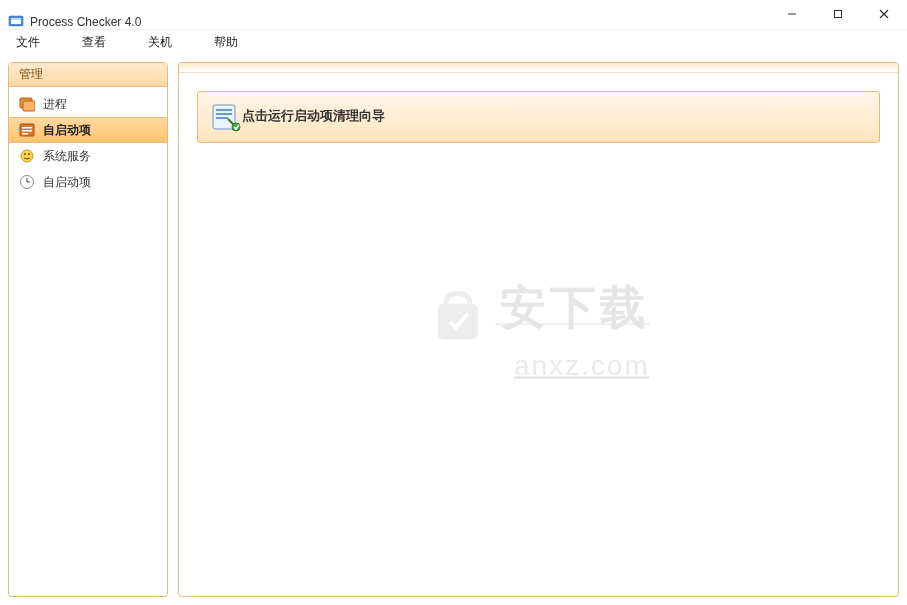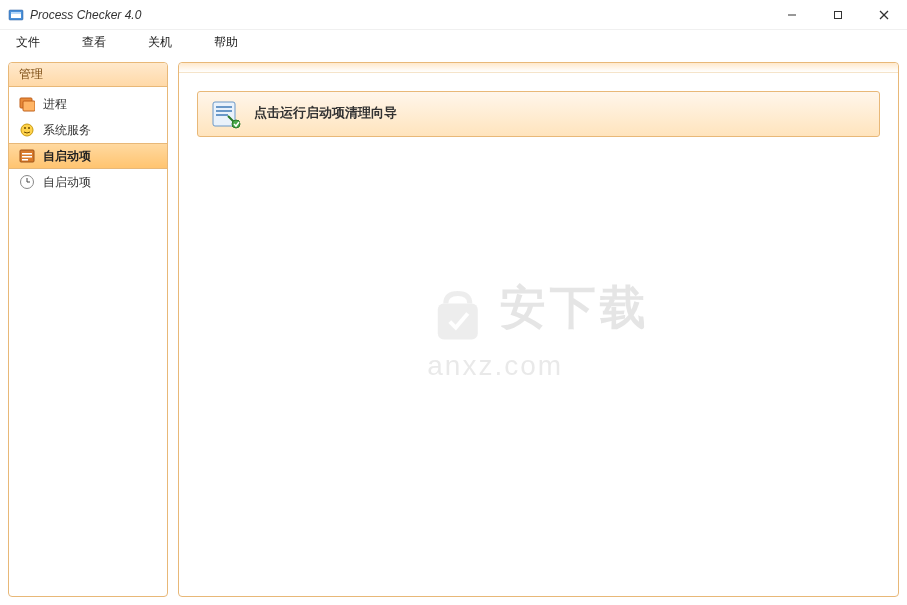--- a/index.html
+++ b/index.html
@@ -1,19 +1,19 @@
 <!DOCTYPE html>
 <html><head>
 <meta charset="utf-8">
 <style>
 * { margin: 0; padding: 0; box-sizing: border-box; font-family: "Microsoft YaHei", "SimSun", Arial, sans-serif; }
 body { width: 907px; height: 605px; background: #fff; overflow: hidden; position: relative; }
 
 
-.titlebar { height: 30px; display: flex; align-items: center; padding: 0 0 0 8px; background: #fff; border-bottom: 1px solid #f0f0f0; font-style: italic; }
+.titlebar { height: 30px; display: flex; align-items: flex-end; padding: 0 0 0 8px; background: #fff; border-bottom: 1px solid #f0f0f0; }
 .titlebar .app-icon { width: 16px; height: 16px; margin-right: 6px; }
 .titlebar .title { font-size: 12px; color: #333; }
 .titlebar .spacer { flex: 1; }
 .win-btn { width: 46px; height: 30px; display: flex; align-items: center; justify-content: center; cursor: pointer; }
 
 
 .menubar { height: 24px; display: flex; align-items: center; padding: 0 6px; font-size: 12px; color: #222; gap: 22px; }
 .menubar .menu-item { padding: 2px 10px; cursor: pointer; }
 
 
@@ -26,27 +26,27 @@
 .side-item { height: 26px; display: flex; align-items: center; padding: 0 10px; font-size: 12px; color: #333; cursor: pointer; gap: 8px; }
 .side-item.active { background: linear-gradient(#ffd9a0, #ffc470); border-top: 1px solid #e8b878; border-bottom: 1px solid #e8b878; font-weight: bold; color: #222; }
 .side-icon { width: 16px; height: 16px; flex-shrink: 0; }
 
 
 .main-panel { flex: 1; border: 1px solid #e8b878; border-radius: 4px; background: #fff; position: relative; overflow: hidden; }
 .main-header { height: 10px; background: linear-gradient(#ffe9cc, #fff); border-bottom: 1px solid #f5e4ca; border-radius: 4px 4px 0 0; }
 .main-body { padding: 18px; position: relative; height: 100%; }
 
 
-.wizard-banner { height: 46px; border: 1px solid #e8b878; border-radius: 3px; background: linear-gradient(#fff6eb, #ffe4bd); display: flex; align-items: center; padding: 0 12px; gap: 12px; cursor: pointer; }
+.wizard-banner { height: 52px; border: 1px solid #e8b878; border-radius: 3px; background: linear-gradient(#fff6eb, #ffe4bd); display: flex; align-items: center; padding: 0 12px; gap: 0; cursor: pointer; }
 .wizard-icon { width: 32px; height: 32px; flex-shrink: 0; }
 .wizard-text .wt-title { font-size: 13px; font-weight: bold; color: #333; margin-bottom: 2px; }
 .wizard-text .wt-sub { font-size: 11px; color: #666; }
 
 
-.watermark { position: absolute; left: 50%; top: 50%; transform: translate(-50%, -60%); opacity: 0.25; text-align: left; color: #888; pointer-events: none; user-select: none; }
+.watermark { position: absolute; left: 50%; top: 50%; transform: translate(-50%, -60%); opacity: 0.25; text-align: right; color: #888; pointer-events: none; user-select: none; text-decoration: underline; }
 .watermark .wm-icon { display: inline-block; vertical-align: middle; margin-right: 8px; }
 .watermark .wm-top { font-size: 46px; font-weight: bold; letter-spacing: 4px; color: #999; }
 .watermark .wm-bottom { font-size: 28px; color: #aaa; letter-spacing: 2px; }
 </style>
 </head>
 <body>
 
 <div class="titlebar">
   <span class="app-icon">
     <svg viewBox="0 0 16 16" width="16" height="16">
@@ -91,42 +91,42 @@
       <div class="side-item">
         <span class="side-icon">
           <svg viewBox="0 0 16 16" width="16" height="16">
               <rect x="1" y="2" width="12" height="10" rx="1" fill="#e88b3a" stroke="#c0601a"></rect>
               <rect x="4" y="5" width="12" height="10" rx="1" fill="#ffb566" stroke="#c0601a"></rect>
             </svg>
         </span>
         <span>进程</span>
       </div>
 
+      <div class="side-item active">
+        <span class="side-icon">
+          <svg viewBox="0 0 16 16" width="16" height="16">
+              <rect x="1" y="2" width="14" height="12" rx="1" fill="#d97a2a" stroke="#a05518"></rect>
+              <rect x="3" y="5" width="10" height="1.5" fill="#fff"></rect>
+              <rect x="3" y="8" width="10" height="1.5" fill="#fff"></rect>
+              <rect x="3" y="11" width="6" height="1.5" fill="#fff"></rect>
+            </svg>
+        </span>
+        <span>自启动项</span>
+      </div>
+
       <div class="side-item">
         <span class="side-icon">
           <svg viewBox="0 0 16 16" width="16" height="16">
               <circle cx="8" cy="8" r="6" fill="#ffd24a" stroke="#c89a10"></circle>
               <circle cx="6" cy="6" r="1" fill="#6b4a00"></circle>
               <circle cx="10" cy="6" r="1" fill="#6b4a00"></circle>
               <path d="M5 10 Q8 12 11 10" stroke="#6b4a00" fill="none" stroke-width="1"></path>
             </svg>
         </span>
         <span>系统服务</span>
-      </div>
-
-      <div class="side-item active">
-        <span class="side-icon">
-          <svg viewBox="0 0 16 16" width="16" height="16">
-              <rect x="1" y="2" width="14" height="12" rx="1" fill="#d97a2a" stroke="#a05518"></rect>
-              <rect x="3" y="5" width="10" height="1.5" fill="#fff"></rect>
-              <rect x="3" y="8" width="10" height="1.5" fill="#fff"></rect>
-              <rect x="3" y="11" width="6" height="1.5" fill="#fff"></rect>
-            </svg>
-        </span>
-        <span>自启动项</span>
       </div>
 
       <div class="side-item">
         <span class="side-icon">
           <svg viewBox="0 0 16 16" width="16" height="16">
               <circle cx="8" cy="8" r="6.5" fill="#fff" stroke="#888"></circle>
               <line x1="8" y1="8" x2="8" y2="4" stroke="#444" stroke-width="1"></line>
               <line x1="8" y1="8" x2="11" y2="8" stroke="#444" stroke-width="1"></line>
             </svg>
         </span>

